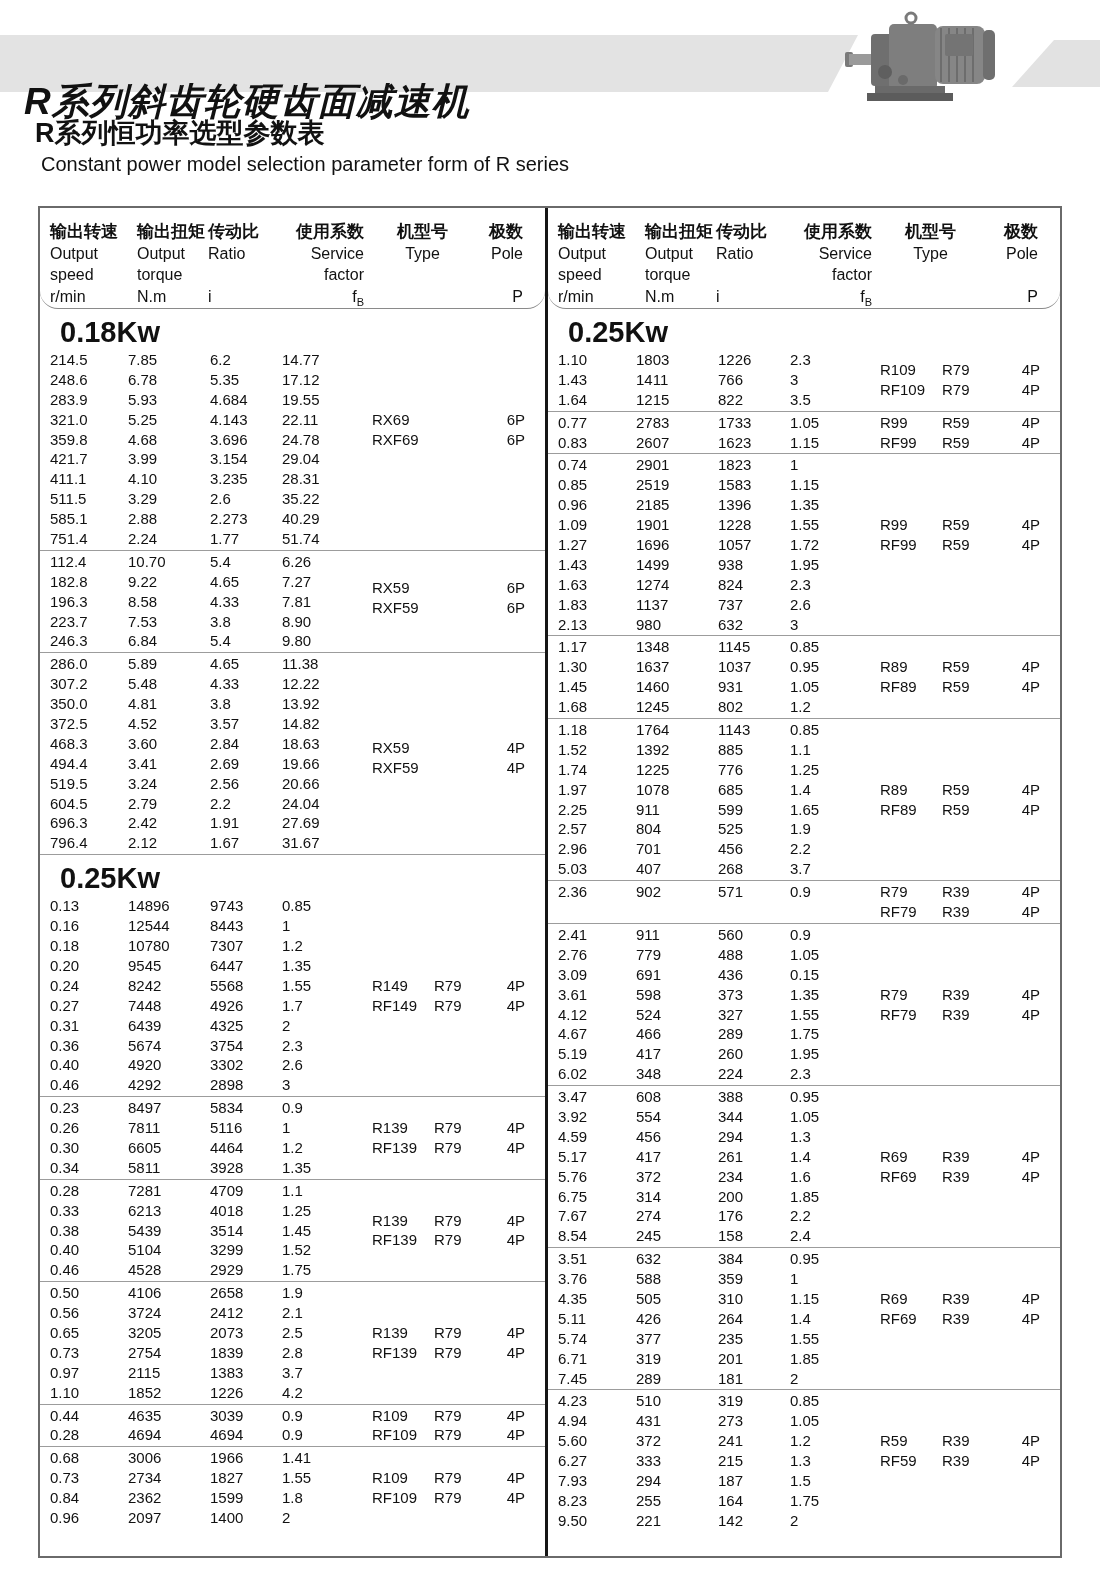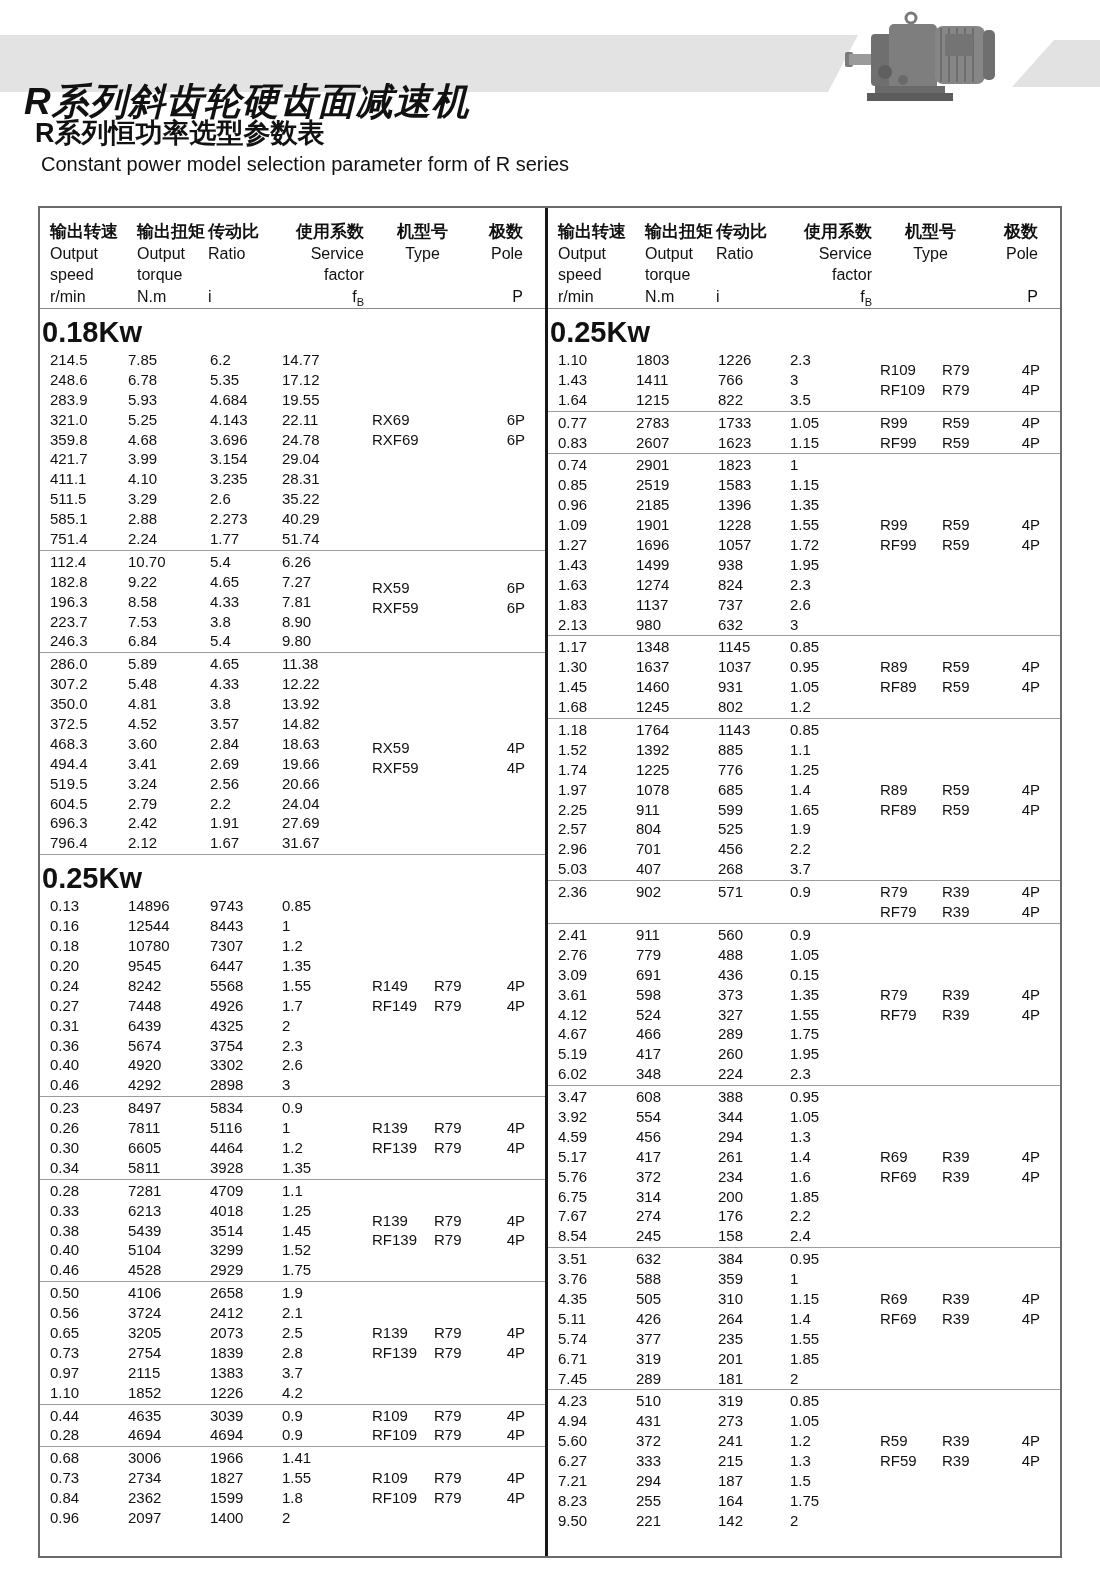--- a/index.html
+++ b/index.html
@@ -21,34 +21,34 @@
 
   
   .tablewrap { position:absolute; left:38px; top:206px; width:1024px; height:1352px;
     border:2px solid #6a6a6a; display:flex; background:#fff; }
   .panel { position:relative; flex:none; }
   .panel-left { width:505px; }
   .panel-right { flex:1; }
   .divider { width:3px; background:#161616; flex:none; }
 
   
-  .phead { position:relative; height:101px; border-bottom:1.5px solid #8a8a8a; }
+  .phead { position:relative; height:101px; border-bottom:1.5px solid #8a8a8a;border-radius:18px; }
   .hcell { position:absolute; top:13px; }
   .hc1 { left:10px; text-align:left; }
   .hc2 { left:97px; text-align:left; }
   .hc3 { left:168px; width:74px; }
   .hc4 { left:238px; width:86px; text-align:right; }
   .hc5 { left:325px; width:115px; text-align:center; }
   .hc6 { right:22px; width:72px; text-align:right; }
   .hcn { font-weight:bold; font-size:17px; line-height:21.5px; white-space:nowrap; }
   .hen,.hunit { font-size:16px; line-height:21.5px; white-space:nowrap; min-height:21.5px; }
   .hunit sub { font-size:11px; }
 
   
-  .psection { height:40px; line-height:46px; font-size:29px; font-weight:bold; padding-left:2px; }
+  .psection { height:40px; line-height:46px; font-size:29px; font-weight:bold; padding-left:20px; }
   .pgroup { position:relative; padding:1px 0; border-bottom:1.5px solid #9c9c9c; }
   .pgroup:last-child { border-bottom:none; }
   .prow { display:flex; height:19.9px; line-height:19.9px; font-size:15px; }
   .pc { white-space:nowrap; }
   .pc1 { padding-left:10px; width:88px; }
   .pc2 { width:82px; }
   .pc3 { width:72px; }
   .pc4 { width:80px; }
   .typeblock { position:absolute; left:332px; right:20px; }
   .tline { display:flex; height:19.9px; line-height:19.9px; font-size:15px; white-space:nowrap; }
@@ -1069,21 +1069,21 @@
           <div class="pc pc3">241</div>
           <div class="pc pc4">1.2</div>
         </div>
         <div class="prow">
           <div class="pc pc1">6.27</div>
           <div class="pc pc2">333</div>
           <div class="pc pc3">215</div>
           <div class="pc pc4">1.3</div>
         </div>
         <div class="prow">
-          <div class="pc pc1">7.21</div>
+          <div class="pc pc1">7.93</div>
           <div class="pc pc2">294</div>
           <div class="pc pc3">187</div>
           <div class="pc pc4">1.5</div>
         </div>
         <div class="prow">
           <div class="pc pc1">8.23</div>
           <div class="pc pc2">255</div>
           <div class="pc pc3">164</div>
           <div class="pc pc4">1.75</div>
         </div>

